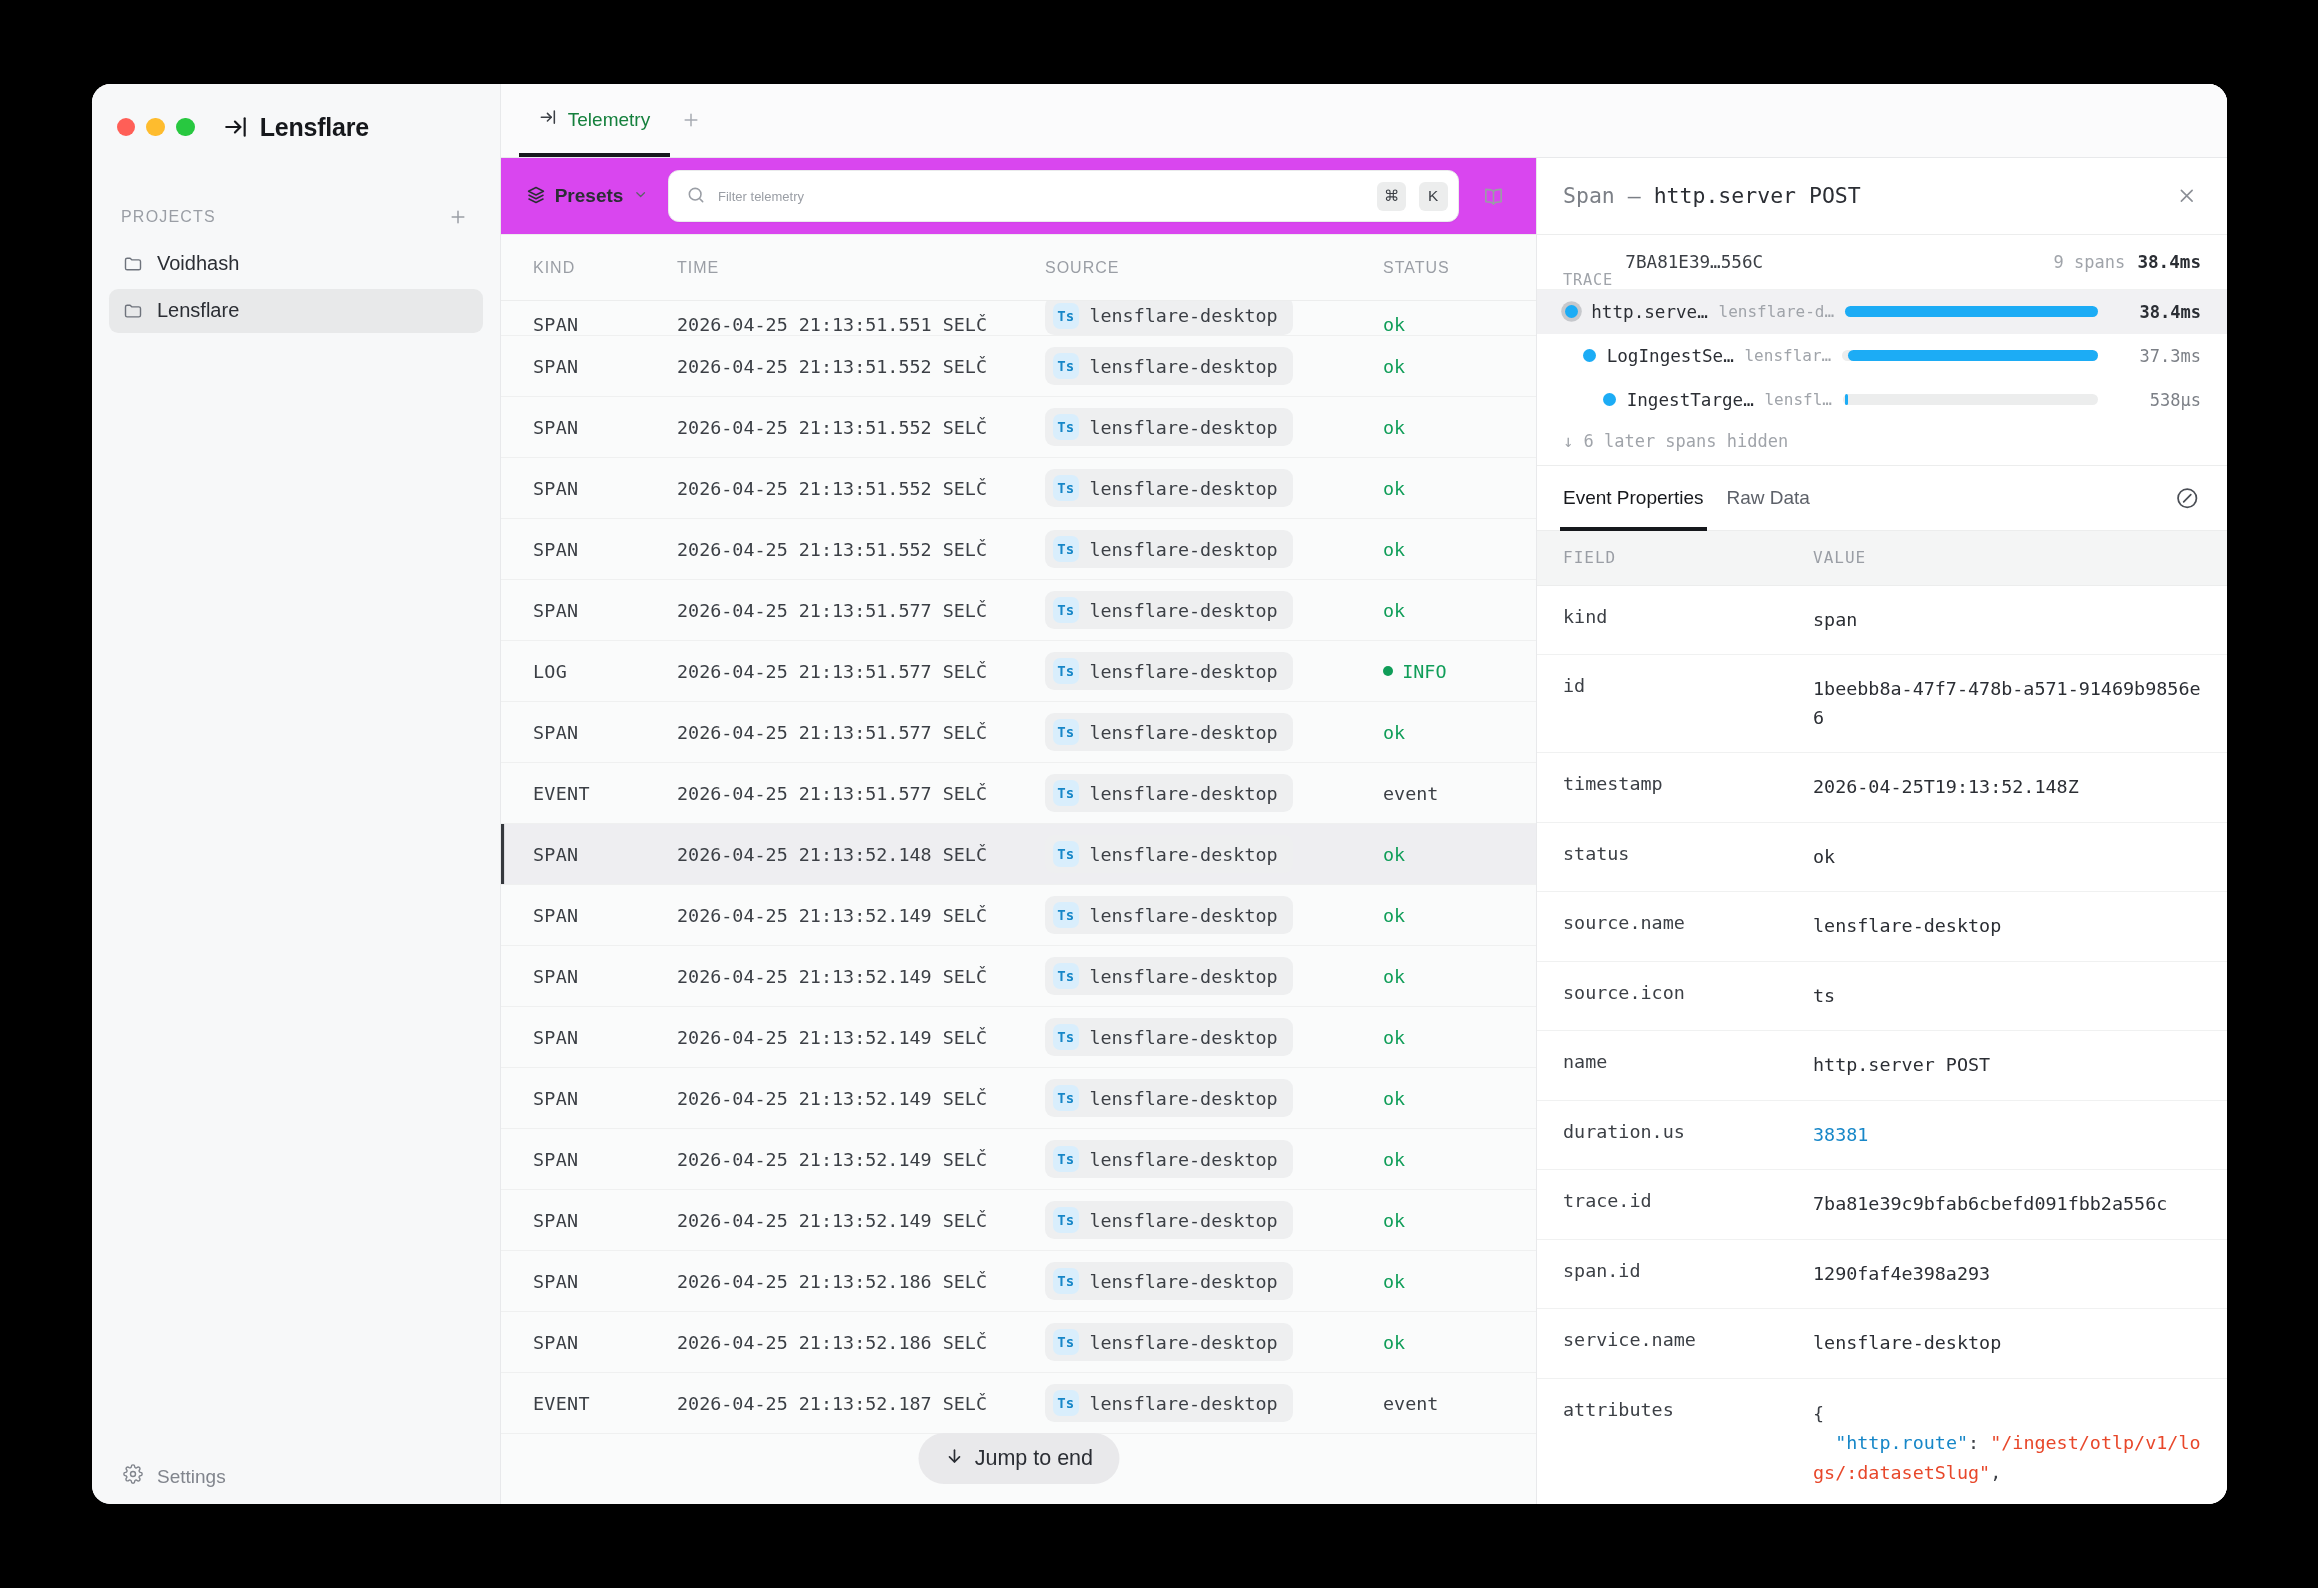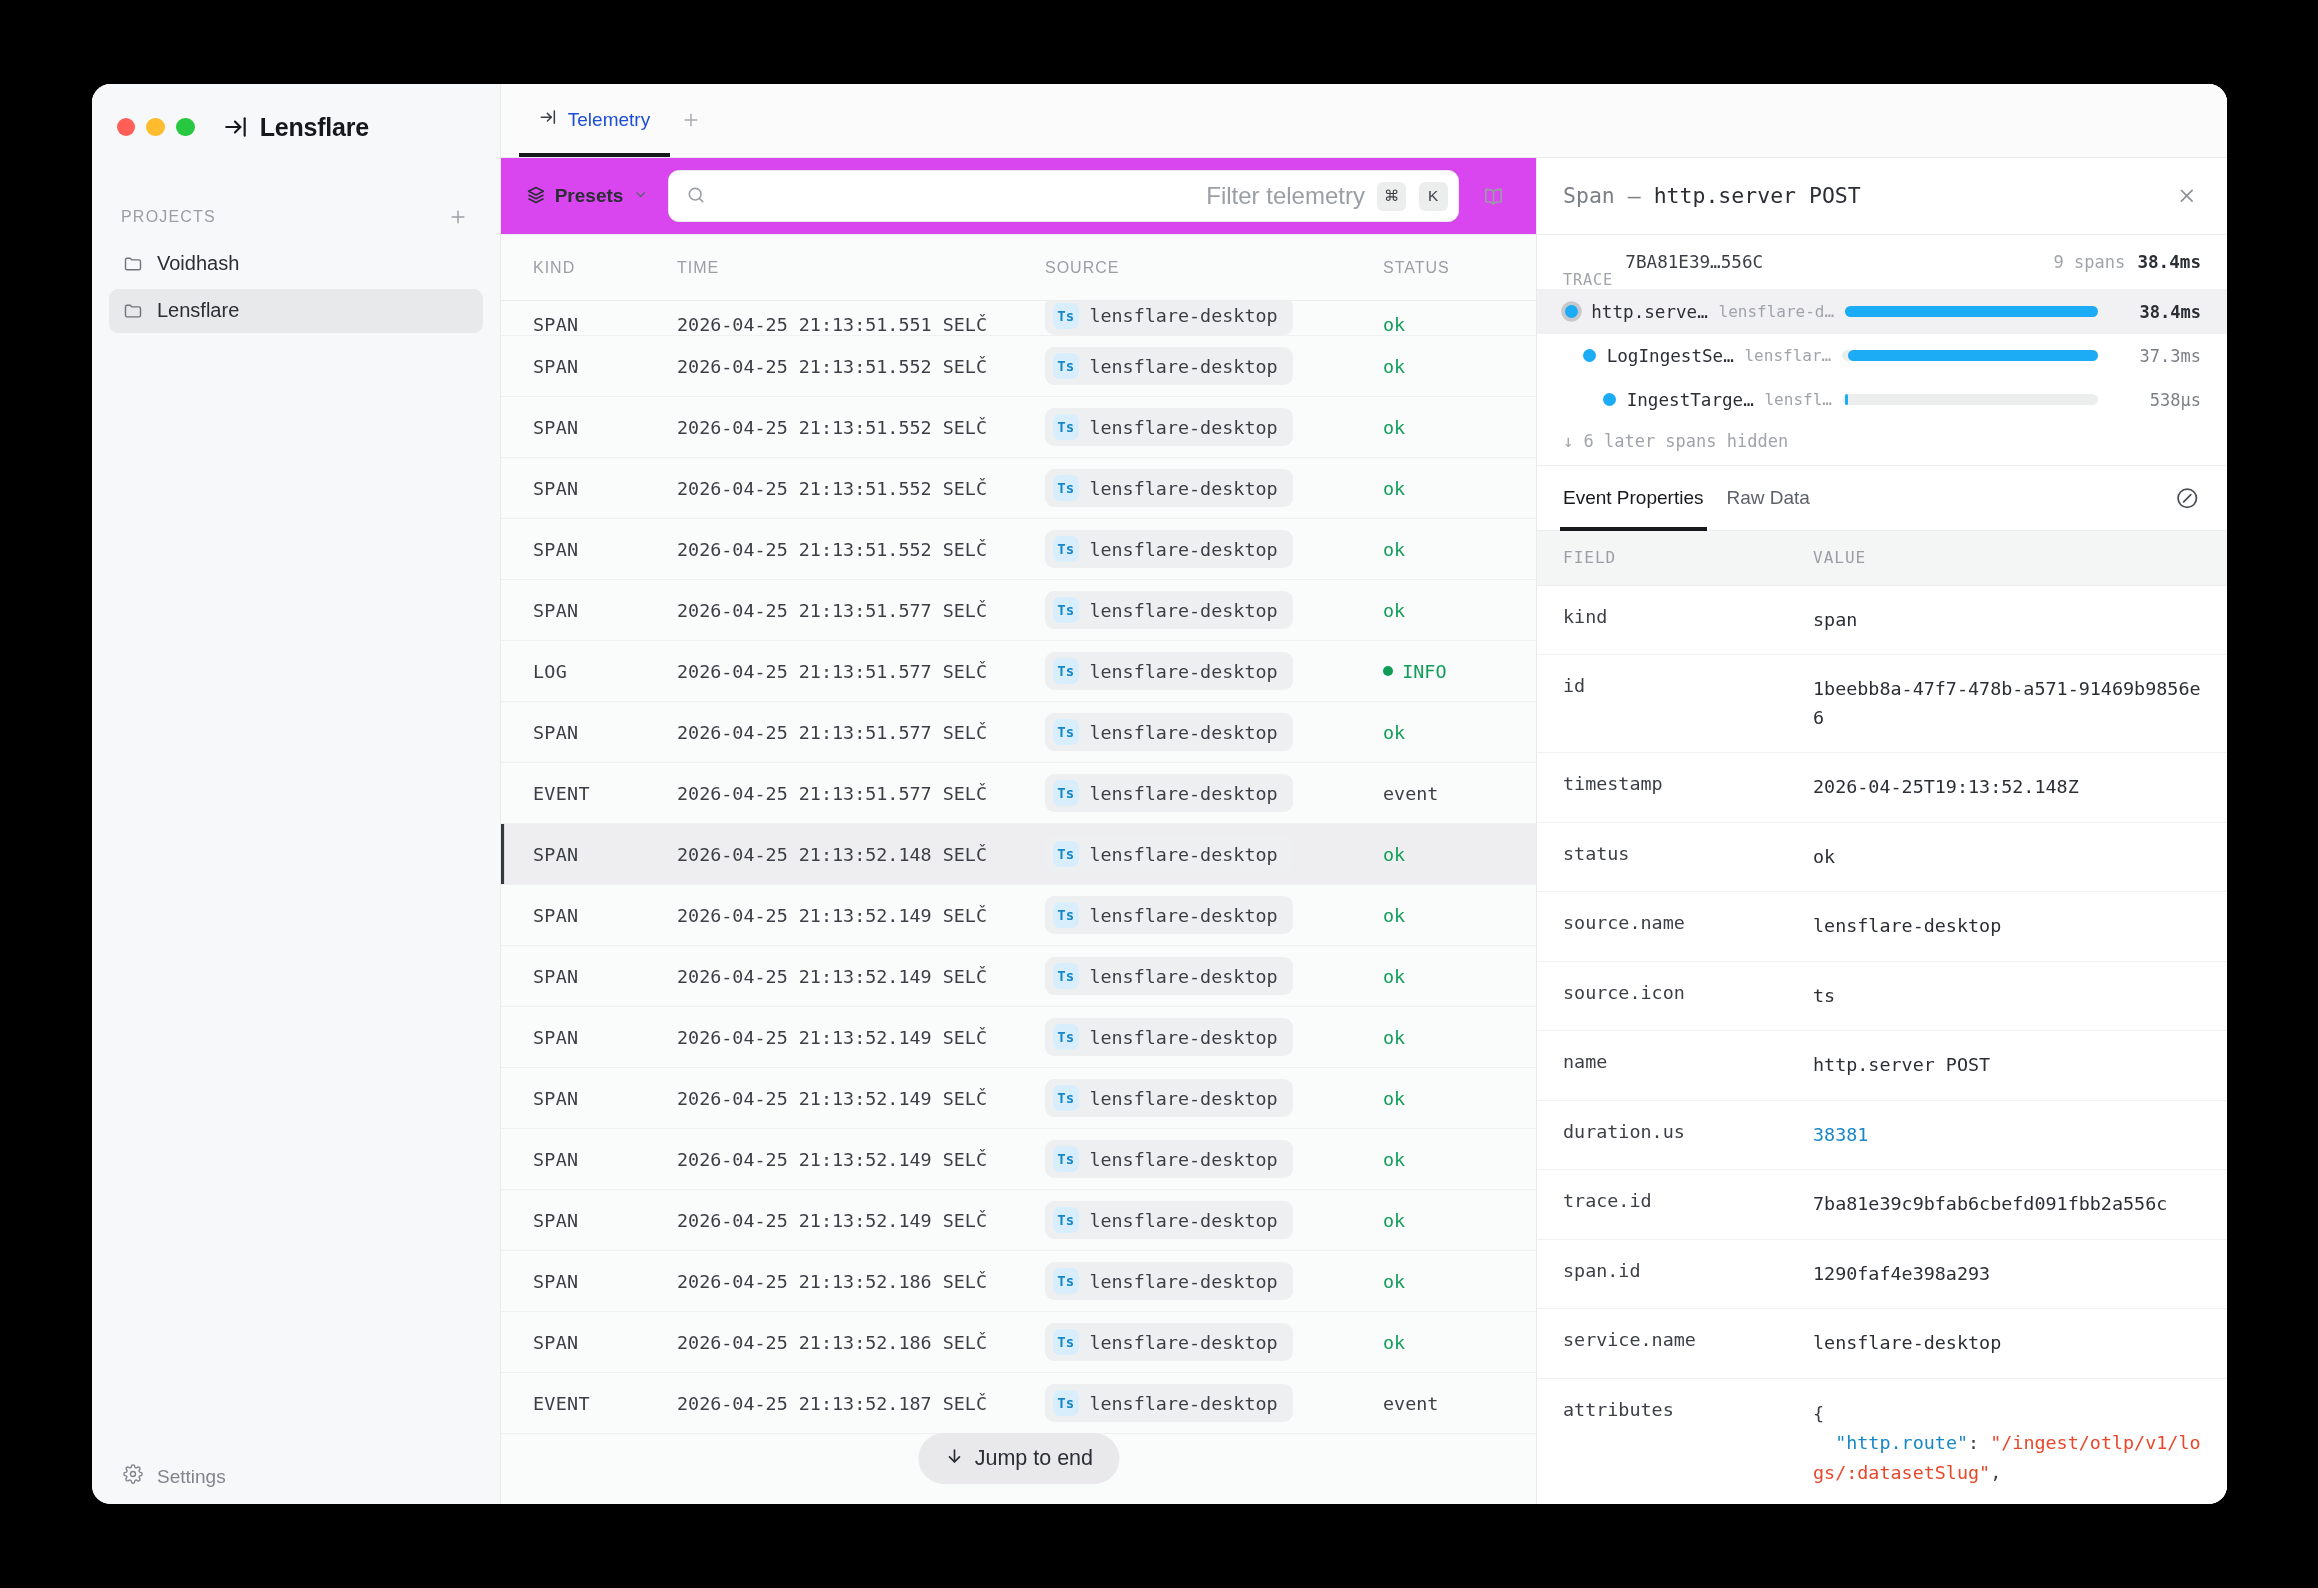--- a/index.html
+++ b/index.html
@@ -113,21 +113,21 @@
     align-items: flex-end;
     border-bottom: 0.8px solid #e8e9eb;
     padding-left: 18.4px;
     background: #fbfbfc;
   }
   .tab {
     display: flex; align-items: center; gap: 10px;
     height: 74px;
     padding: 0 20px;
     font-size: 19px;
-    color: #1d4ed8;
+    color: #15803d;
     cursor: pointer;
     position: relative;
   }
   .tab.active::after {
     content: "";
     position: absolute;
     left: 0; right: 0; bottom: 0;
     height: 3.8px;
     background: #16181c;
   }
@@ -170,21 +170,21 @@
     height: 52px;
     background: #ffffff;
     border: 0.8px solid #eaebec;
     border-radius: 10.7px;
     display: flex; align-items: center;
     gap: 12.3px;
     padding: 0 10.7px 0 17px;
     box-shadow: 0 0.8px 1.5px rgba(16,24,40,0.04);
     min-width: 0;
   }
-  .searchbox .ph { flex: 1 1 auto; font-size: 24px; color: #9a9ea5; text-align: right; }
+  .searchbox .ph { flex: 1 1 auto; font-size: 13px; color: #9a9ea5; }
   .kbd {
     min-width: 29px; height: 29px;
     padding: 0 6.1px;
     background: #eceded;
     border-radius: 6.1px;
     display: flex; align-items: center; justify-content: center;
     font-size: 15.3px; color: #3b3f45;
   }
   .bookbtn {
     width: 37px; height: 37px;

